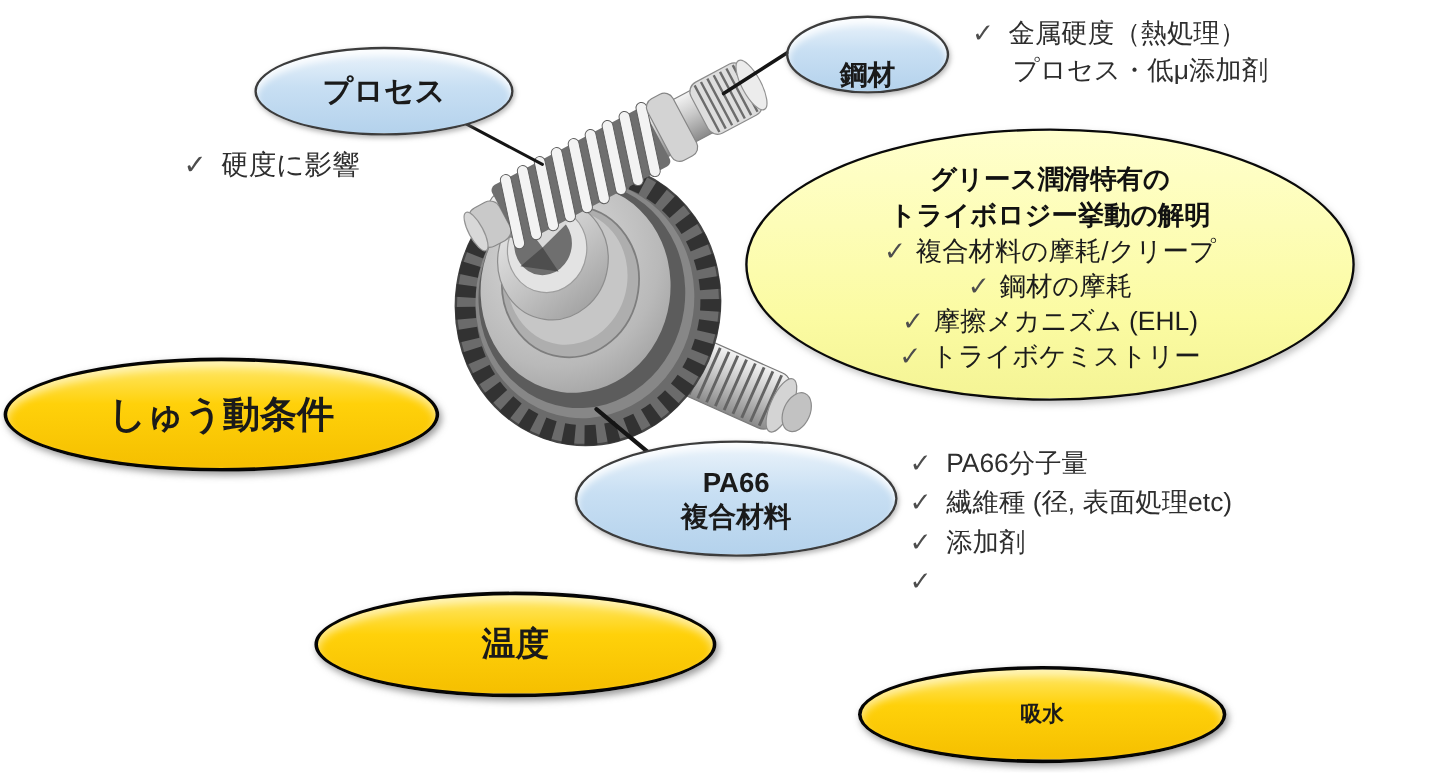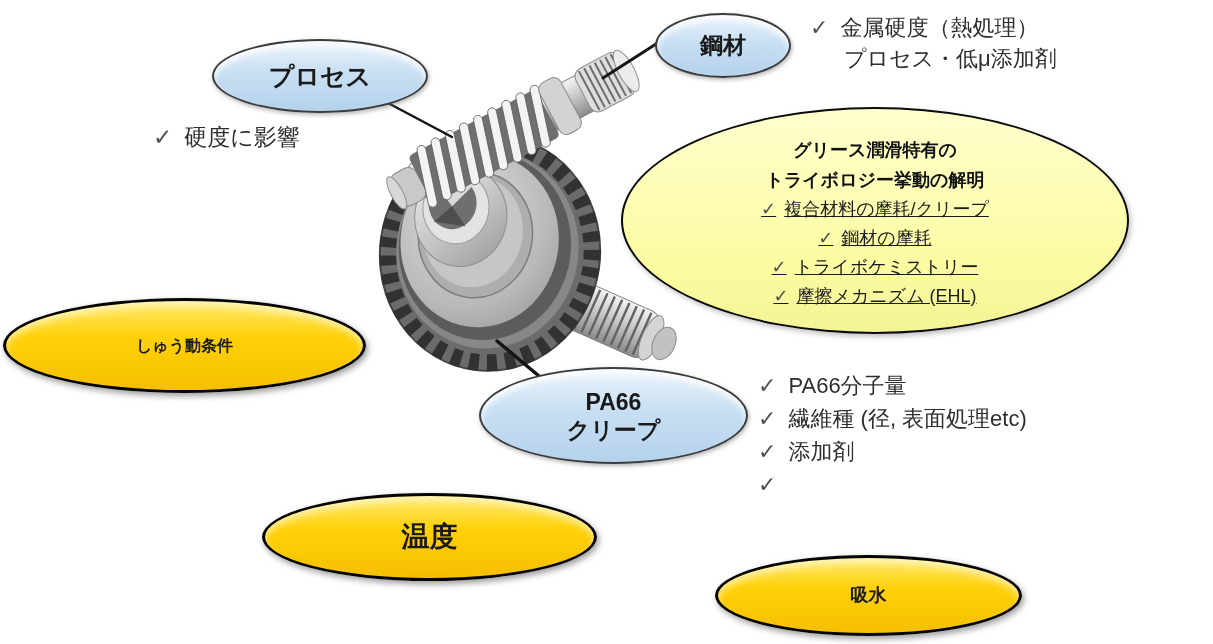--- a/index.html
+++ b/index.html
@@ -31,26 +31,26 @@
     box-shadow:2px 3px 6px rgba(90,90,90,.6), inset 0 5px 7px rgba(255,255,255,.55);
   }
   .pale{
     background:linear-gradient(180deg,#ffffcd 0%,#fbfba2 70%,#f4f495 100%);
     border:2px solid #0a0a0a;
     box-shadow:2px 3px 5px rgba(140,140,140,.5);
   }
   .note{position:absolute;color:#2e2e2e;}
   .row{display:flex;align-items:baseline;}
   .check{color:#4d4d4d;margin-right:12px;font-weight:normal;}
-  .central-title{font-weight:bold;font-size:18px;line-height:30px;color:#111;}
-  .central-item{font-size:18px;line-height:29px;color:#1c1c1c;text-decoration:underline;}
+  .central-title{font-weight:bold;font-size:22px;line-height:30px;color:#111;}
+  .central-item{font-size:22px;line-height:29px;color:#1c1c1c;}
   .central-item .check{margin-right:8px;}
   #node-grease{left:212px;top:39px;width:216px;height:74px;font-size:25px;}
-  #node-steel{left:655px;top:13px;width:136px;height:65px;font-size:23px;}
-  #node-sliding{left:3px;top:298px;width:363px;height:95px;font-size:16px;line-height:28px;}
+  #node-steel{left:655px;top:13px;width:136px;height:65px;font-size:23px;justify-content:flex-end;}
+  #node-sliding{left:3px;top:298px;width:363px;height:95px;font-size:31px;line-height:28px;}
   #node-pa66{left:479px;top:367px;width:269px;height:97px;font-size:23px;line-height:28px;}
   #node-temp{left:262px;top:493px;width:335px;height:88px;font-size:28px;}
   #node-water{left:715px;top:555px;width:307px;height:81px;font-size:18px;}
   #node-central{left:621px;top:107px;width:508px;height:227px;padding-top:4px;font-weight:normal;}
   #note-grease{left:153px;top:122px;font-size:23px;}
   #note-steel{left:810px;top:12px;font-size:22px;line-height:31px;}
   #note-steel .indent{padding-left:34px;}
   #note-pa66{left:758px;top:369px;font-size:22px;line-height:33px;}
 </style>
 </head>
@@ -132,31 +132,31 @@
 
   <div id="node-steel" class="ellipse blue">
     <span>鋼材</span>
   </div>
 
   <div id="node-central" class="ellipse pale">
     <div class="central-title">グリース潤滑特有の</div>
     <div class="central-title">トライボロジー挙動の解明</div>
     <div class="central-item"><span class="check">✓</span><span>複合材料の摩耗/クリープ</span></div>
     <div class="central-item"><span class="check">✓</span><span>鋼材の摩耗</span></div>
+    <div class="central-item"><span class="check">✓</span><span>摩擦メカニズム (EHL)</span></div>
     <div class="central-item"><span class="check">✓</span><span>トライボケミストリー</span></div>
-    <div class="central-item"><span class="check">✓</span><span>摩擦メカニズム (EHL)</span></div>
   </div>
 
   <div id="node-sliding" class="ellipse gold">
     <span>しゅう動条件</span>
   </div>
 
   <div id="node-pa66" class="ellipse blue">
     <span>PA66</span>
-    <span>クリープ</span>
+    <span>複合材料</span>
   </div>
 
   <div id="node-temp" class="ellipse gold">
     <span>温度</span>
   </div>
 
   <div id="node-water" class="ellipse gold">
     <span>吸水</span>
   </div>
 

